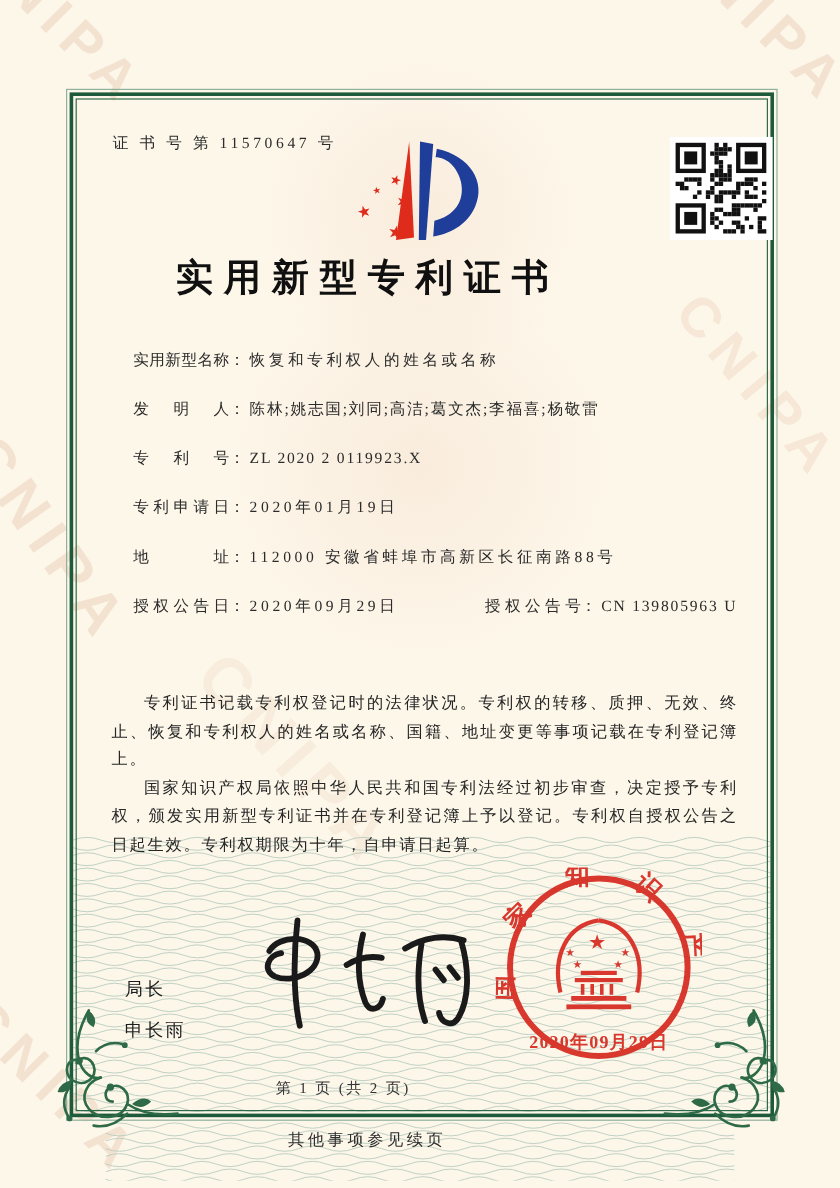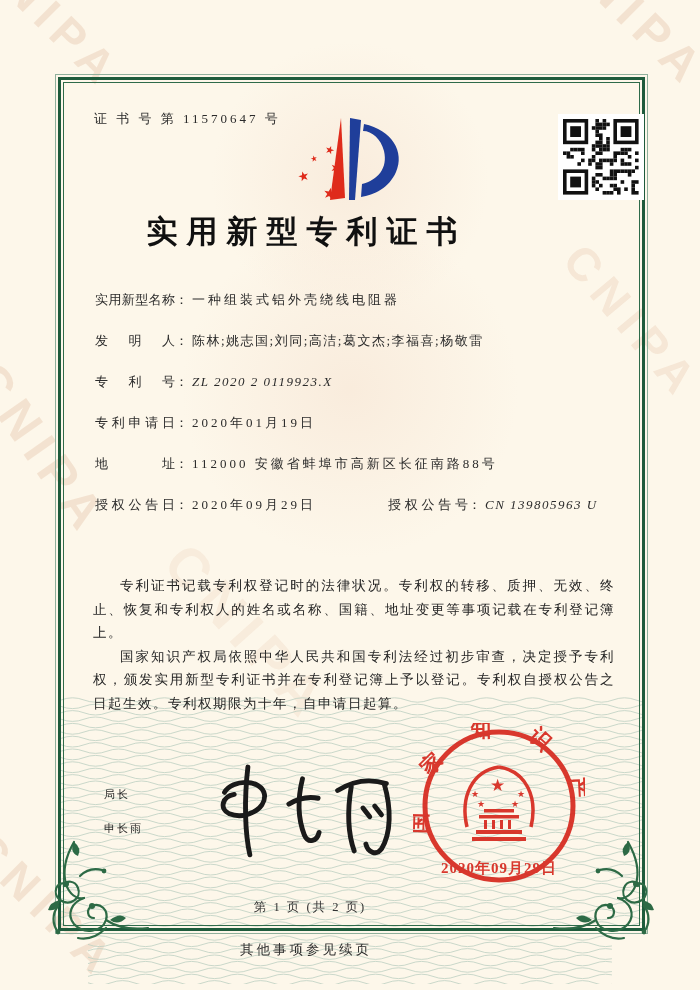--- a/index.html
+++ b/index.html
@@ -19,40 +19,40 @@
          border:3px solid #1e5b3c;outline:1px solid #8fb09c;outline-offset:2px;z-index:4;
          pointer-events:none;}
   .frame-inner{position:absolute;inset:2px;border:1px solid #2f6b4a;}
 
   .certno{position:absolute;left:94px;top:110px;font-size:13px;letter-spacing:3px;color:#2b2b2b;z-index:5;}
   .title{position:absolute;left:0;top:211px;width:613px;text-align:center;
          font-size:31px;font-weight:bold;letter-spacing:9px;color:#101010;z-index:5;}
 
   .fields{position:absolute;left:95px;top:289px;width:520px;z-index:5;font-size:13px;color:#2b2b2b;}
   .f-row{position:relative;height:22px;margin-bottom:19px;line-height:22px;white-space:nowrap;}
-  .f-label{display:inline-block;width:80px;text-align:justify;text-align-last:justify;}
+  .f-label{display:inline-block;width:80px;text-align:justify;text-align-last:justify;margin-left:16px;}
   .f-colon{display:inline-block;margin-right:4px;}
   .f-value{letter-spacing:3px;}
-  .f-value-lat{letter-spacing:1.5px;font-style:italic;}
+  .f-value-lat{letter-spacing:1.5px;}
   .grant2{position:absolute;left:293px;top:0;}
 
   .paras{position:absolute;left:93px;top:574px;width:522px;z-index:5;
          font-size:13.5px;line-height:23.5px;letter-spacing:1.5px;color:#262626;
          text-align:justify;}
   .paras p{margin:0;text-indent:2em;}
 
-  .signer{position:absolute;z-index:6;font-size:11px;color:#1d1d1d;letter-spacing:2px;}
+  .signer{position:absolute;z-index:6;font-size:15px;color:#1d1d1d;letter-spacing:2px;margin-top:28px;}
   .sig-svg{position:absolute;left:205px;top:752px;z-index:6;}
   .seal-svg{position:absolute;left:413px;top:723px;z-index:7;}
 
   .waves{position:absolute;z-index:2;}
   .orn{position:absolute;z-index:8;pointer-events:none;}
 
   .pagenum{position:absolute;left:0;top:899px;width:572px;text-align:center;
-           font-size:12.5px;letter-spacing:2px;color:#333;z-index:6;padding-left:24px;}
+           font-size:12.5px;letter-spacing:2px;color:#333;z-index:6;}
   .contnote{position:absolute;left:0;top:941px;width:612px;text-align:center;
             font-size:13.5px;letter-spacing:3px;color:#2d2d2d;z-index:6;}
 
   .logo-svg{position:absolute;left:278px;top:100px;z-index:5;}
   .qr-svg{position:absolute;left:558px;top:114px;z-index:5;}
 </style>
 </head>
 <body>
 
 <div class="page">
@@ -253,21 +253,21 @@
       <rect x="62.6" y="12.2" width="10.8" height="10.8" fill="#111"></rect>
       <rect x="5" y="55.4" width="25.2" height="25.2" fill="#111"></rect>
       <rect x="8.6" y="59" width="18" height="18" fill="#fff"></rect>
       <rect x="12.2" y="62.6" width="10.8" height="10.8" fill="#111"></rect>
     </svg>
 
   <div class="title">实用新型专利证书</div>
 
   <div class="fields">
     <div class="f-row">
-      <span class="f-label">实用新型名称</span><span class="f-colon">：</span><span class="f-value">一种组装式铝外壳绕线电阻器</span>
+      <span class="f-label">实用新型名称</span><span class="f-colon">：</span><span class="f-value">恢复和专利权人的姓名或名称</span>
     </div>
     <div class="f-row">
       <span class="f-label">发明人</span><span class="f-colon">：</span><span class="f-value" style="letter-spacing:1.5px;margin-top:31px;">陈林;姚志国;刘同;高洁;葛文杰;李福喜;杨敬雷</span>
     </div>
     <div class="f-row">
       <span class="f-label">专利号</span><span class="f-colon">：</span><span class="f-value f-value-lat">ZL 2020 2 0119923.X</span>
     </div>
     <div class="f-row">
       <span class="f-label">专利申请日</span><span class="f-colon">：</span><span class="f-value">2020年01月19日</span>
     </div>

